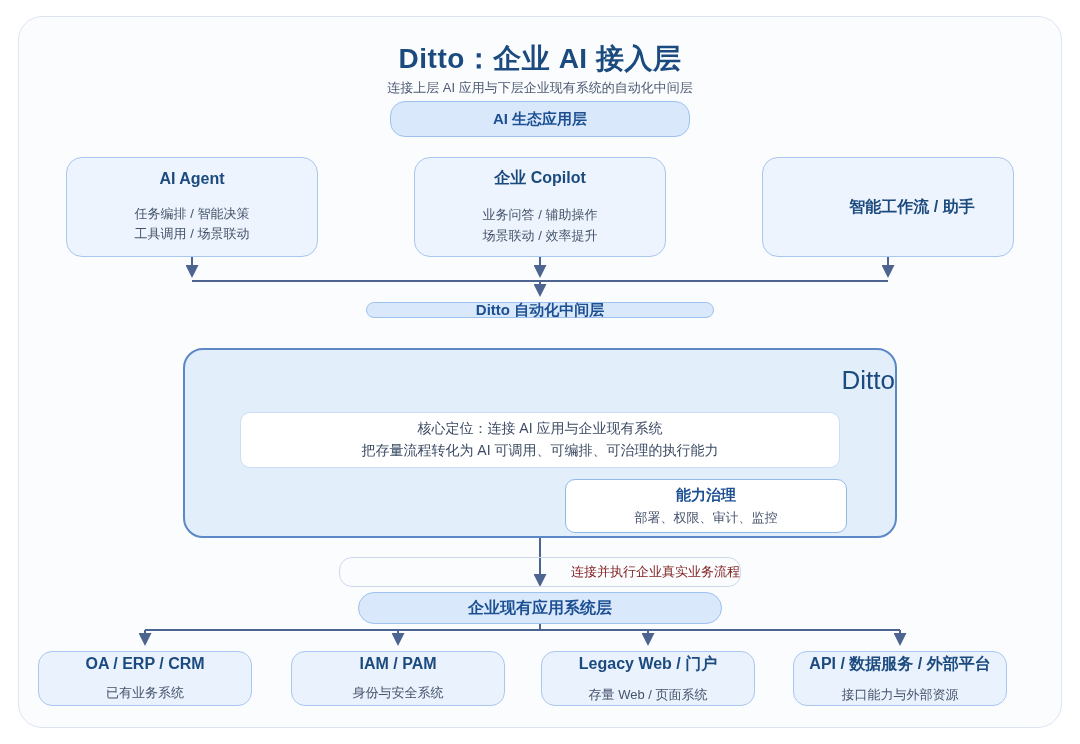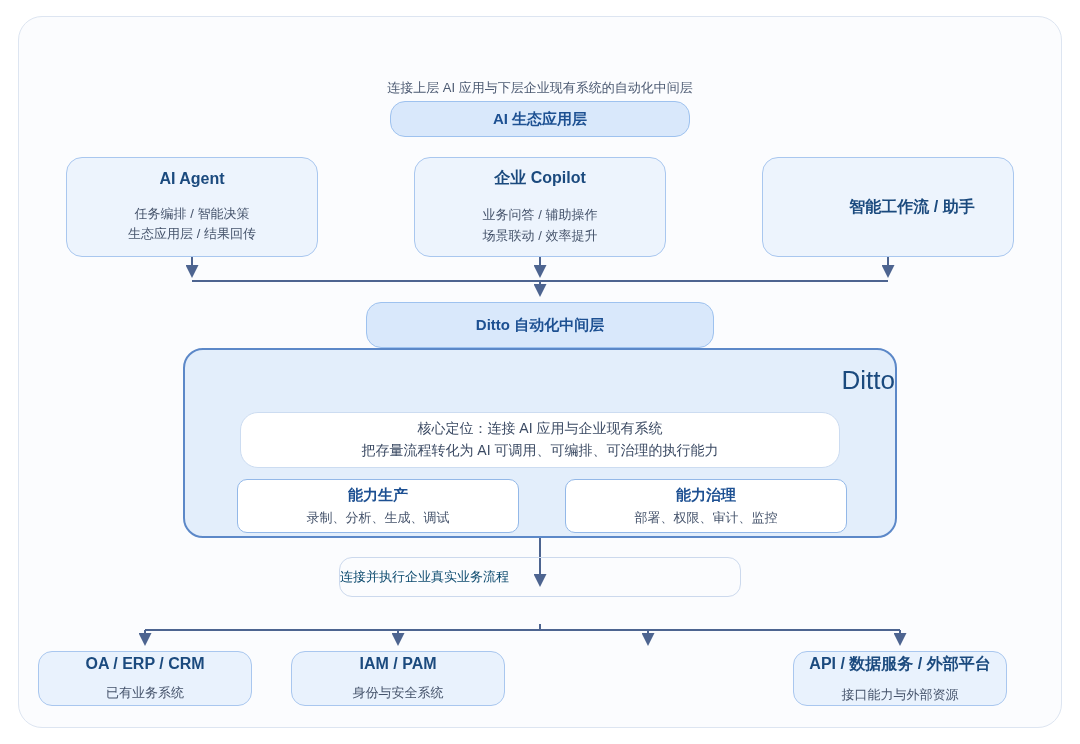--- a/index.html
+++ b/index.html
@@ -27,38 +27,38 @@
 
   .page-title{left:0;top:40px;width:100%;text-align:center;
     font-size:28px;font-weight:bold;color:var(--navy);letter-spacing:.5px;}
   .page-subtitle{left:0;top:79px;width:100%;text-align:center;
     font-size:13px;color:#4c5a72;}
 
   .pill{display:flex;align-items:center;justify-content:center;
     background:var(--pill-bg);border:1.5px solid var(--pill-border);
     border-radius:15px;color:var(--pill-text);font-weight:bold;font-size:15px;}
   .pill-ai{left:390px;top:101px;width:300px;height:36px;}
-  .pill-mid{left:366px;top:302px;width:348px;height:46px;}
+  .pill-mid{left:366px;top:302px;width:348px;height:16px;}
   .pill-existing{left:358px;top:592px;width:364px;height:32px;border-radius:16px;font-size:16px;}
-  .pill-note{left:339px;top:557px;width:402px;height:40px;border-radius:13px;
-    display:flex;align-items:center;justify-content:flex-start;
-    background:transparent;border:1.2px solid #ccd9ed;color:#0c4a6e;
+  .pill-note{left:339px;top:557px;width:402px;height:30px;border-radius:13px;
+    display:flex;align-items:center;justify-content:flex-end;
+    background:transparent;border:1.2px solid #ccd9ed;color:#7f1d1d;
     font-size:13px;font-weight:normal;}
 
   .top-box{top:157px;width:252px;height:100px;border-radius:16px;
     background:var(--box-bg);border:1.5px solid var(--box-border);
     display:flex;flex-direction:column;align-items:center;justify-content:center;gap:16px;}
   .top-box .bt{font-size:16px;font-weight:bold;color:var(--navy);}
   .top-box .bd{font-size:13px;color:var(--body-text);line-height:1.55;text-align:center;}
 
   .big-box{left:183px;top:348px;width:714px;height:190px;border-radius:20px;
     background:var(--big-bg);border:2.5px solid var(--big-border);}
   .big-title{left:0;top:15px;width:100%;text-align:right;
     font-size:26px;font-weight:normal;color:var(--navy);}
-  .core-box{left:55px;top:62px;width:600px;height:56px;border-radius:18px;
+  .core-box{left:55px;top:62px;width:600px;height:56px;border-radius:10px;
     background:#ffffff;border:1px solid #ccdcf1;
     display:flex;flex-direction:column;align-items:center;justify-content:center;
     font-size:14px;color:#3b4a63;line-height:1.55;}
   .sub-box{top:129px;width:282px;height:54px;border-radius:10px;
     background:#ffffff;border:1.5px solid var(--sub-border);
     display:flex;flex-direction:column;align-items:center;justify-content:center;gap:4px;}
   .sub-box .st{font-size:15px;font-weight:bold;color:var(--pill-text);}
   .sub-box .sd{font-size:13px;color:var(--body-text);}
 
   .bottom-box{top:651px;width:214px;height:55px;border-radius:14px;
@@ -90,31 +90,32 @@
       <path d="M540,538 L540,585" marker-end="url(#arw)"></path>
       <path d="M540,624 L540,630"></path>
       <path d="M145,630 L900,630"></path>
       <path d="M145,630 L145,644" marker-end="url(#arw)"></path>
       <path d="M398,630 L398,644" marker-end="url(#arw)"></path>
       <path d="M648,630 L648,644" marker-end="url(#arw)"></path>
       <path d="M900,630 L900,644" marker-end="url(#arw)"></path>
     </g>
   </svg>
 
+  <div class="abs page-title">Ditto：企业 AI 接入层</div>
   <div class="abs page-subtitle">连接上层 AI 应用与下层企业现有系统的自动化中间层</div>
 
   <div class="abs pill pill-ai">
     <span>AI 生态应用层</span>
   </div>
 
   <div class="abs top-box" style="left:66px;">
     <div class="bt">AI Agent</div>
     <div class="bd">
       <div>任务编排 / 智能决策</div>
-      <div>生态应用层 / 结果回传</div>
+      <div>工具调用 / 场景联动</div>
     </div>
   </div>
   <div class="abs top-box" style="left:414px;">
     <div class="bt">企业 Copilot</div>
     <div class="bd">
       <div>业务问答 / 辅助操作</div>
       <div>场景联动 / 效率提升</div>
     </div>
   </div>
   <div class="abs top-box" style="left:762px;padding-left:48px;">
@@ -124,40 +125,43 @@
   <div class="abs pill pill-mid">
     <span>Ditto 自动化中间层</span>
   </div>
 
   <div class="abs big-box">
     <div class="abs big-title">Ditto</div>
     <div class="abs core-box">
       <div>核心定位：连接 AI 应用与企业现有系统</div>
       <div>把存量流程转化为 AI 可调用、可编排、可治理的执行能力</div>
     </div>
-    <div class="abs sub-box" style="left:52px;">
-      <div class="st">能力生产</div>
-      <div class="sd">录制、分析、生成、调试</div>
-    </div>
     <div class="abs sub-box" style="left:380px;">
       <div class="st">能力治理</div>
       <div class="sd">部署、权限、审计、监控</div>
     </div>
   </div>
 
   <div class="abs pill-note">
     <span>连接并执行企业真实业务流程</span>
   </div>
 
+  <div class="abs pill pill-existing">
+    <span>企业现有应用系统层</span>
+  </div>
 
   <div class="abs bottom-box" style="left:38px;">
     <div class="bt">OA / ERP / CRM</div>
     <div class="bd">已有业务系统</div>
   </div>
   <div class="abs bottom-box" style="left:291px;">
     <div class="bt">IAM / PAM</div>
     <div class="bd">身份与安全系统</div>
   </div>
+  <div class="abs bottom-box" style="left:541px;">
+    <div class="bt">Legacy Web / 门户</div>
+    <div class="bd">存量 Web / 页面系统</div>
+  </div>
   <div class="abs bottom-box" style="left:793px;">
     <div class="bt">API / 数据服务 / 外部平台</div>
     <div class="bd">接口能力与外部资源</div>
   </div>
 </div>
 
 </body></html>

